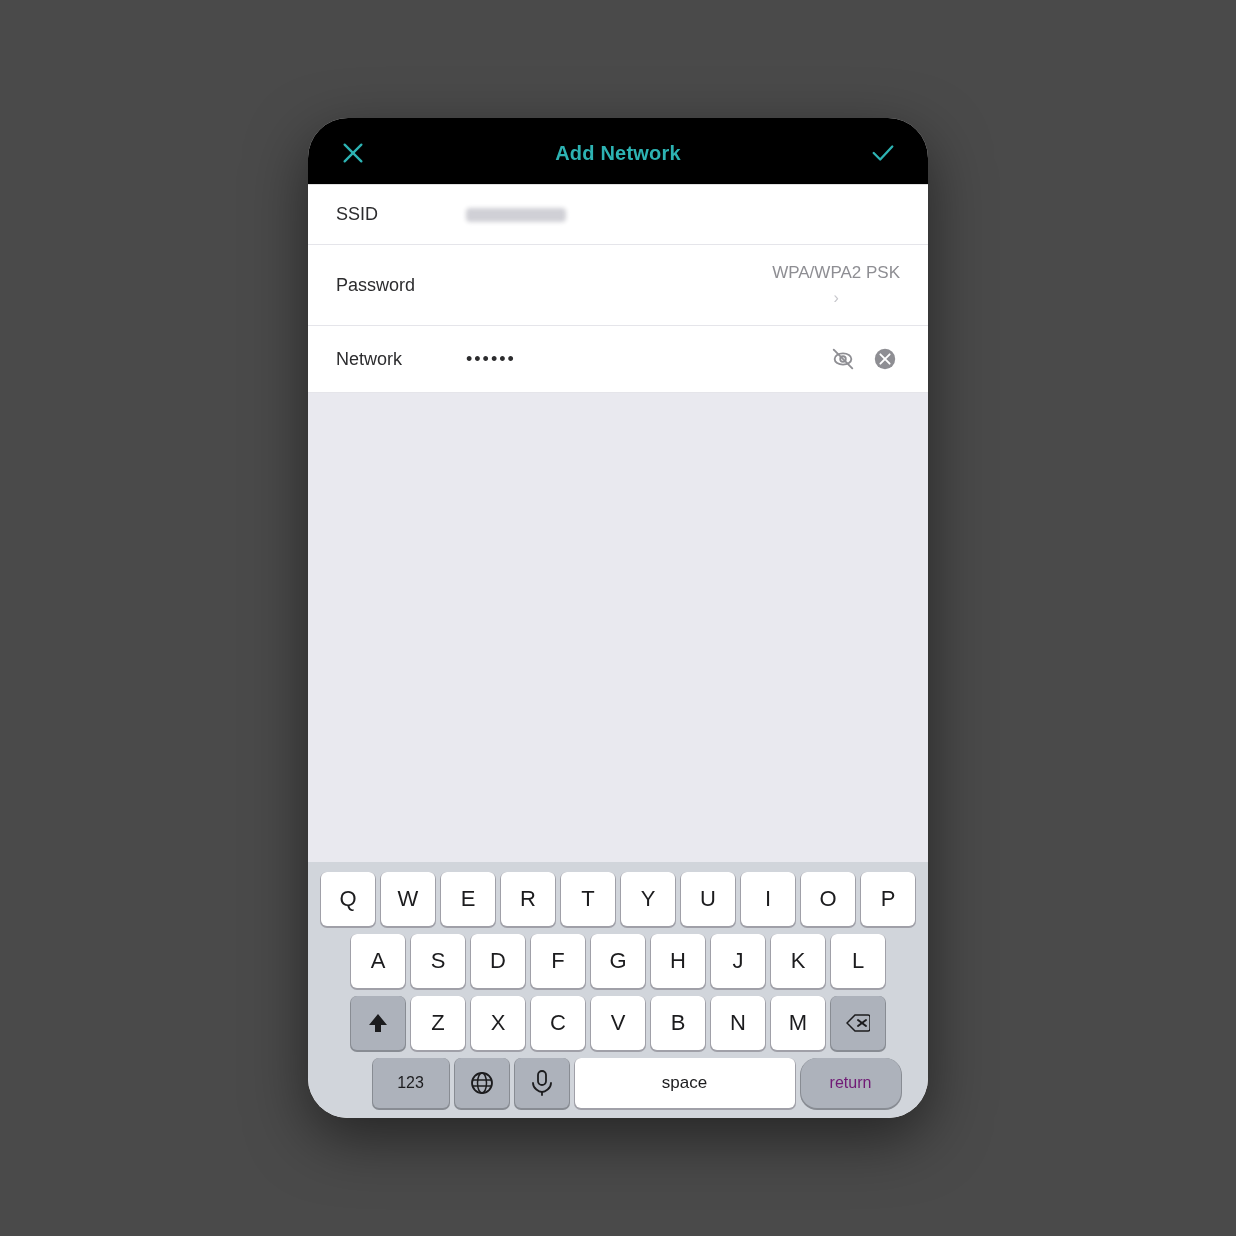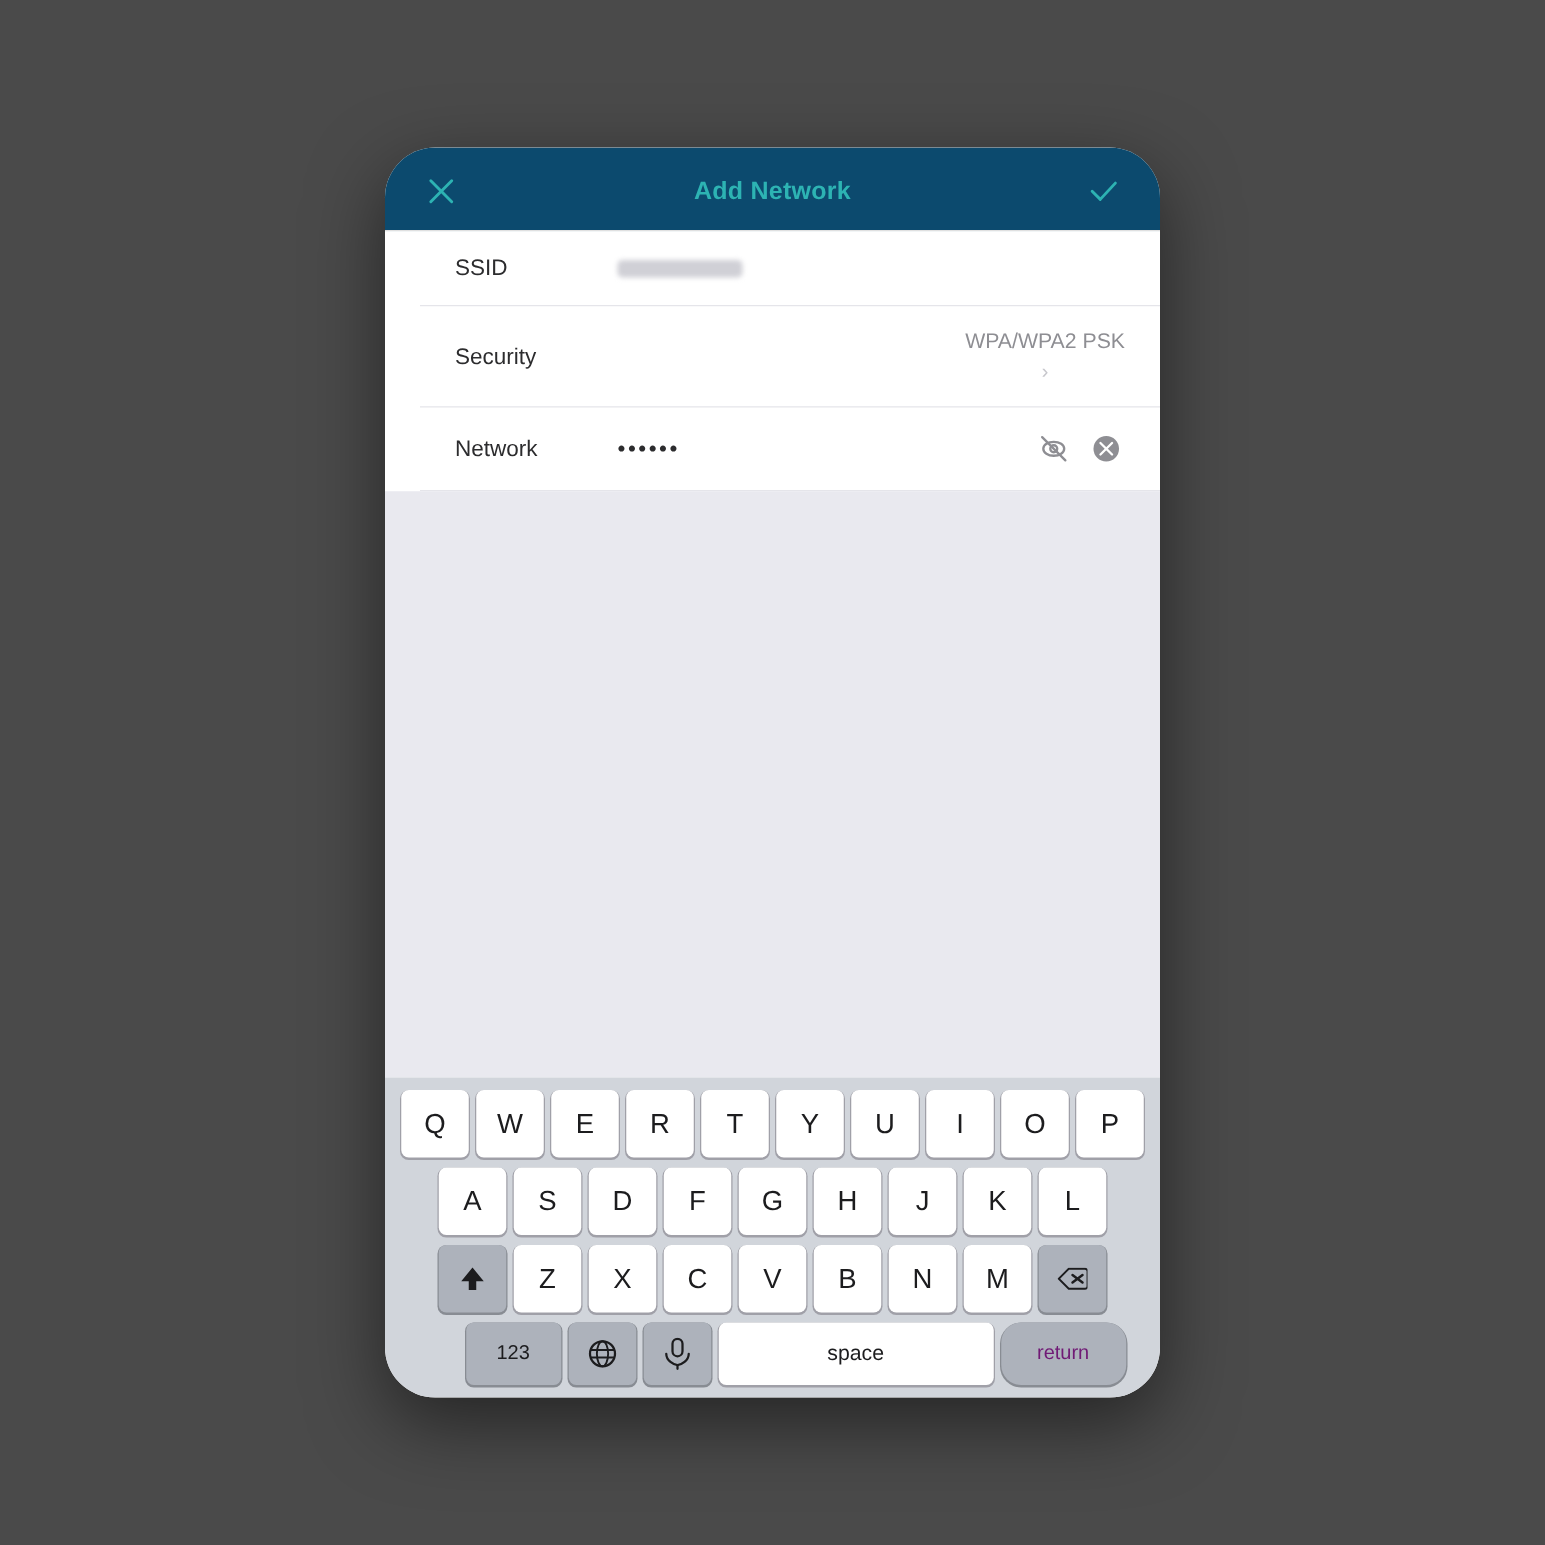--- a/index.html
+++ b/index.html
@@ -24,21 +24,21 @@
       box-shadow: 0 20px 60px rgba(0,0,0,0.5);
       position: relative;
     }
 
     
     .header {
       display: flex;
       align-items: center;
       justify-content: space-between;
       padding: 18px 28px 14px;
-      background: #0c4a6e;
+      background: #000000;
       border-bottom: 1px solid #e0e0e0;
     }
 
     .header-title {
       font-size: 20px;
       font-weight: 700;
       color: #2db3b3;
       letter-spacing: 0.2px;
     }
 
@@ -54,21 +54,20 @@
 
     .close-icon-svg, .check-icon-svg {
       width: 26px;
       height: 26px;
     }
 
     
     .form-section {
       background: #fff;
       flex-shrink: 0;
-      padding-left: 28px;
     }
 
     .form-row {
       display: flex;
       align-items: center;
       padding: 18px 28px;
       border-bottom: 1px solid #e5e5ea;
       min-height: 60px;
     }
 
@@ -319,21 +318,21 @@
   <div class="form-section">
 
     <div class="form-row">
       <span class="form-label">SSID</span>
       <div class="ssid-value">
         <div class="ssid-blur"></div>
       </div>
     </div>
 
     <div class="form-row security-row">
-      <span class="form-label">Security</span>
+      <span class="form-label">Password</span>
       <div class="security-value">
         <span>WPA/WPA2 PSK</span>
         <span class="chevron-right">›</span>
       </div>
     </div>
 
     <div class="form-row">
       <span class="form-label">Network</span>
       <div class="password-row" style="flex:1;">
         <input type="password" class="password-input-field" value="******" style="">

